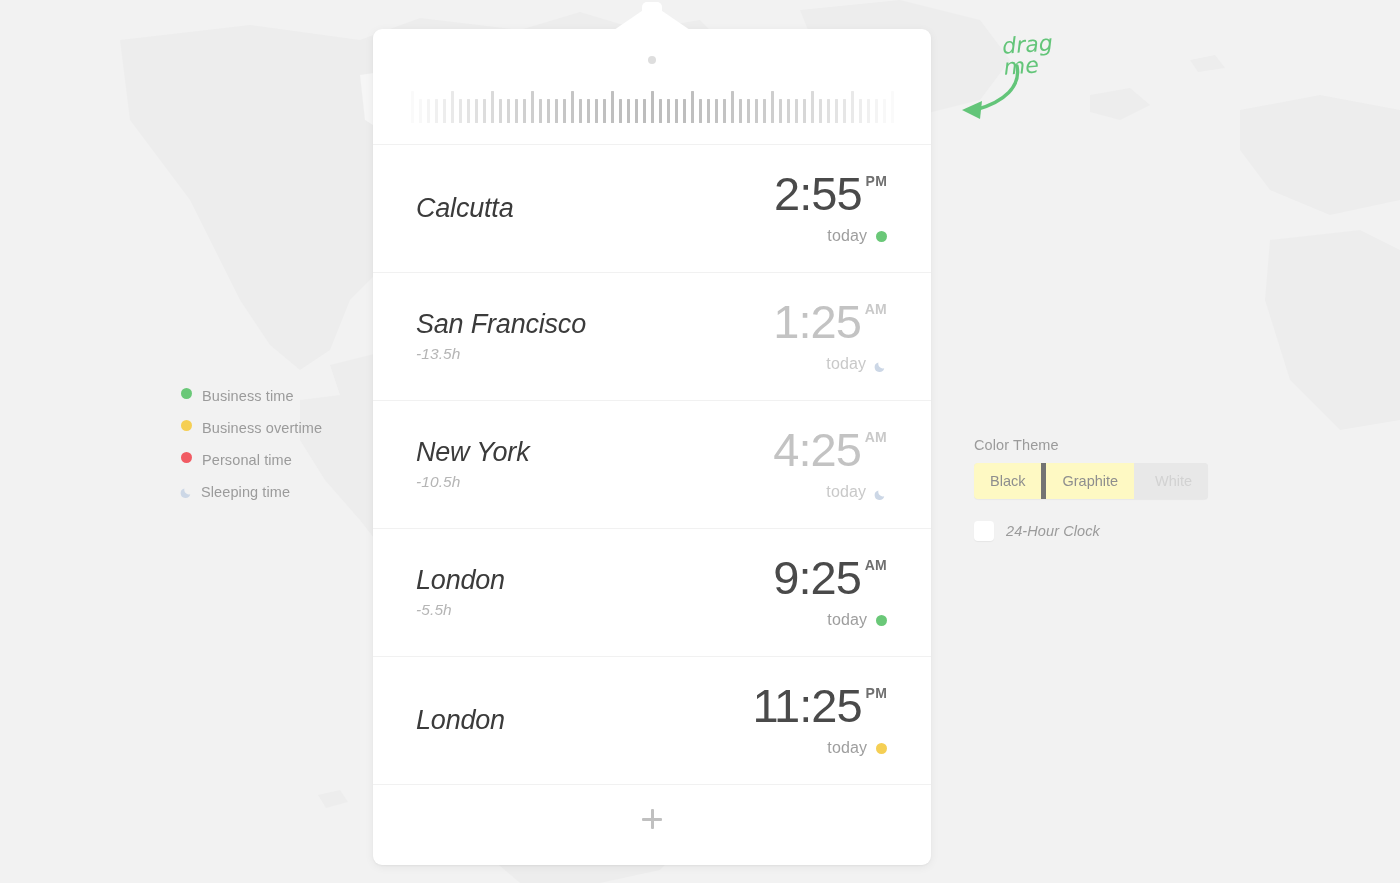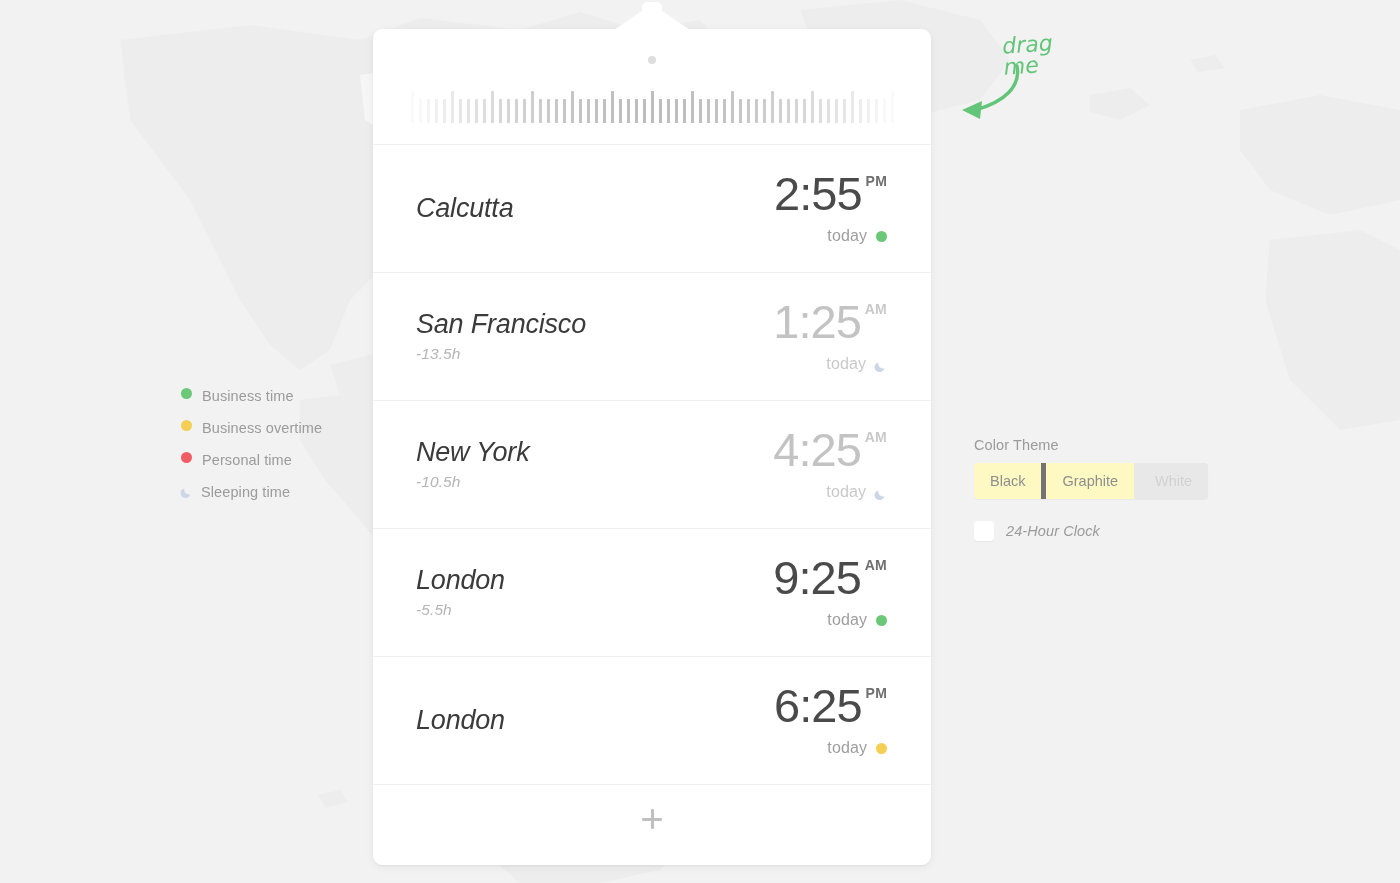--- a/index.html
+++ b/index.html
@@ -570,21 +570,21 @@
       </div>
     </div>
   </div>
 
   <div class="city-row">
     <div class="city-left">
       <div class="city-name">London</div>
     </div>
     <div class="city-right">
       <div class="time-line">
-        <span class="time-value">6:25</span>
+        <span class="time-value">11:25</span>
         <span class="time-meridiem">PM</span>
       </div>
       <div class="day-line">
         <span class="day-label">today</span>
         <span class="status-dot" style="background:#f5cf54"></span>
       </div>
     </div>
   </div>
 
   <div id="add-city-row">

